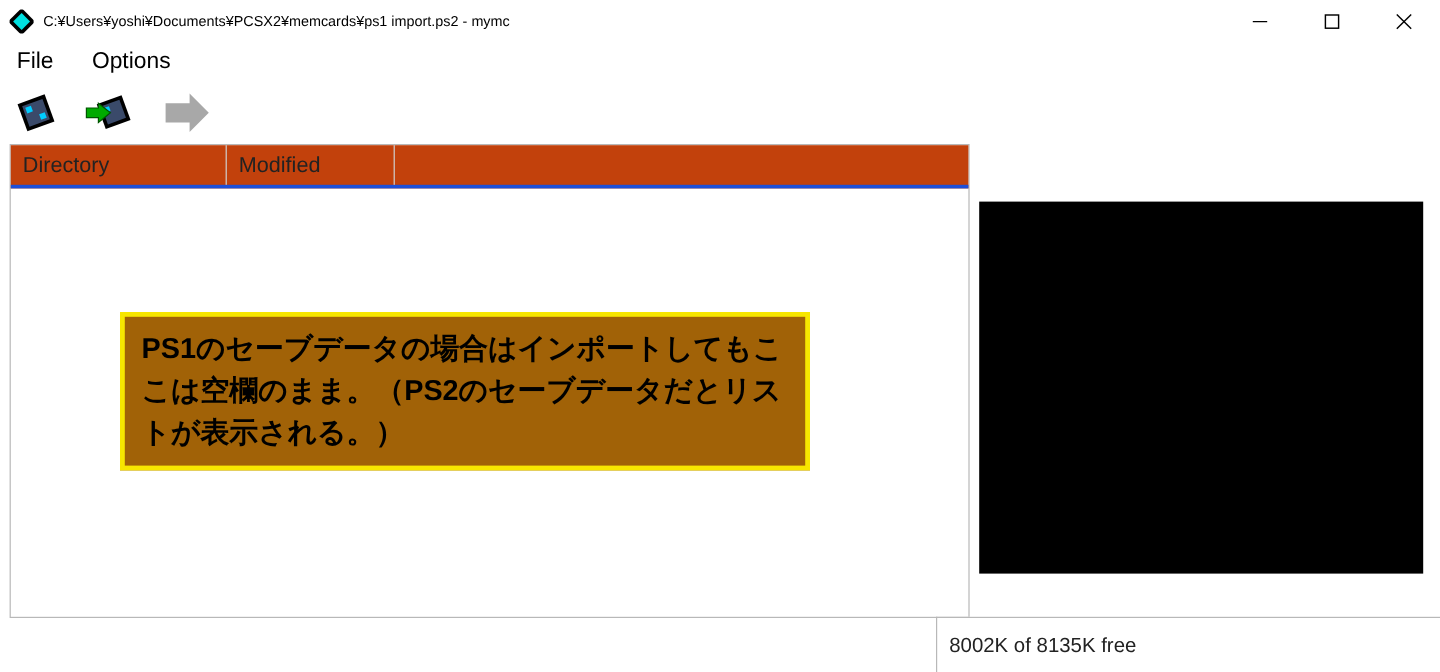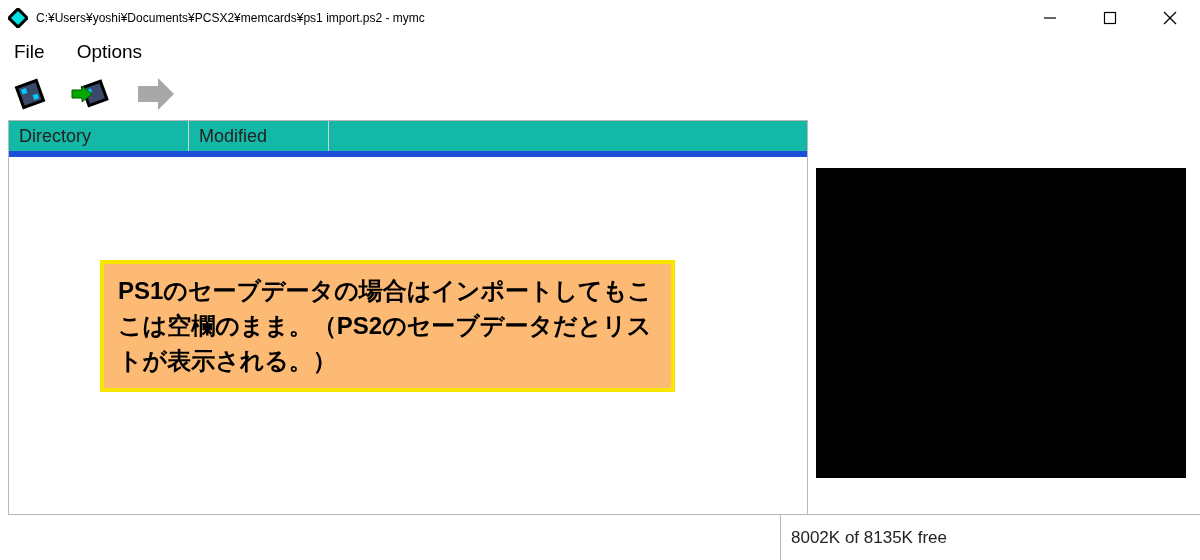--- a/index.html
+++ b/index.html
@@ -75,22 +75,22 @@
     }
     .table-wrap {
       border: 1px solid #b8b8b8;
       width: 800px;
       height: 395px;
       background: #fff;
       position: relative;
     }
     .thead {
       display: flex;
-      border-bottom: 6px solid #1d4ed8;
-      background: #14b8a6;
+      border-bottom: 3px solid #1d4ed8;
+      background: #c2410c;
       height: 36px;
       text-align: center;
     }
     .th {
       border-right: 1px solid #d0d0d0;
       padding: 6px 10px;
       font-size: 18px;
       color: #222;
       display: flex;
       align-items: center;
@@ -119,21 +119,21 @@
       padding-left: 10px;
       font-size: 17px;
       color: #222;
       background: #fff;
     }
     .annotation {
       position: absolute;
       left: 100px;
       top: 260px;
       width: 575px;
-      background: #fdba74;
+      background: #a16207;
       border: 4px solid #f7e600;
       padding: 10px 14px;
       font-size: 24px;
       font-weight: 600;
       line-height: 1.45;
       color: #000;
       font-family: "Yu Gothic", "Meiryo", sans-serif;
     }
   </style>
 </head>

